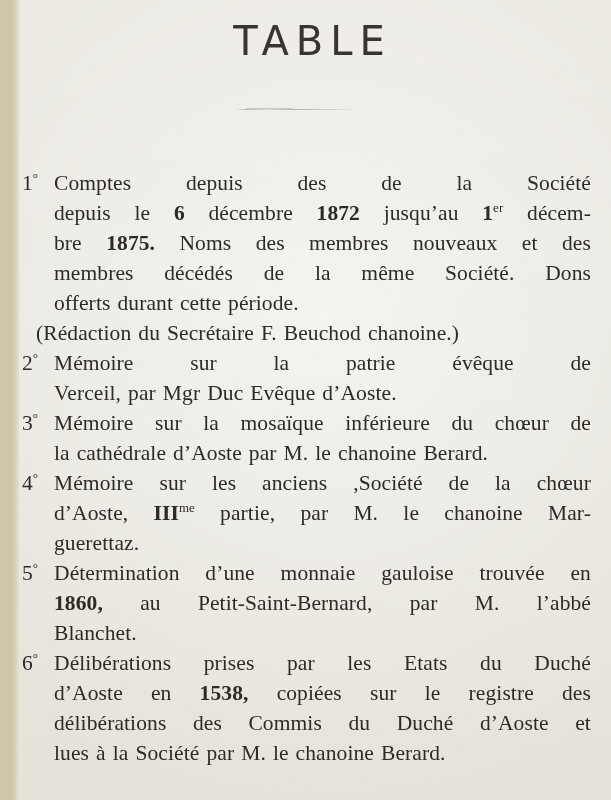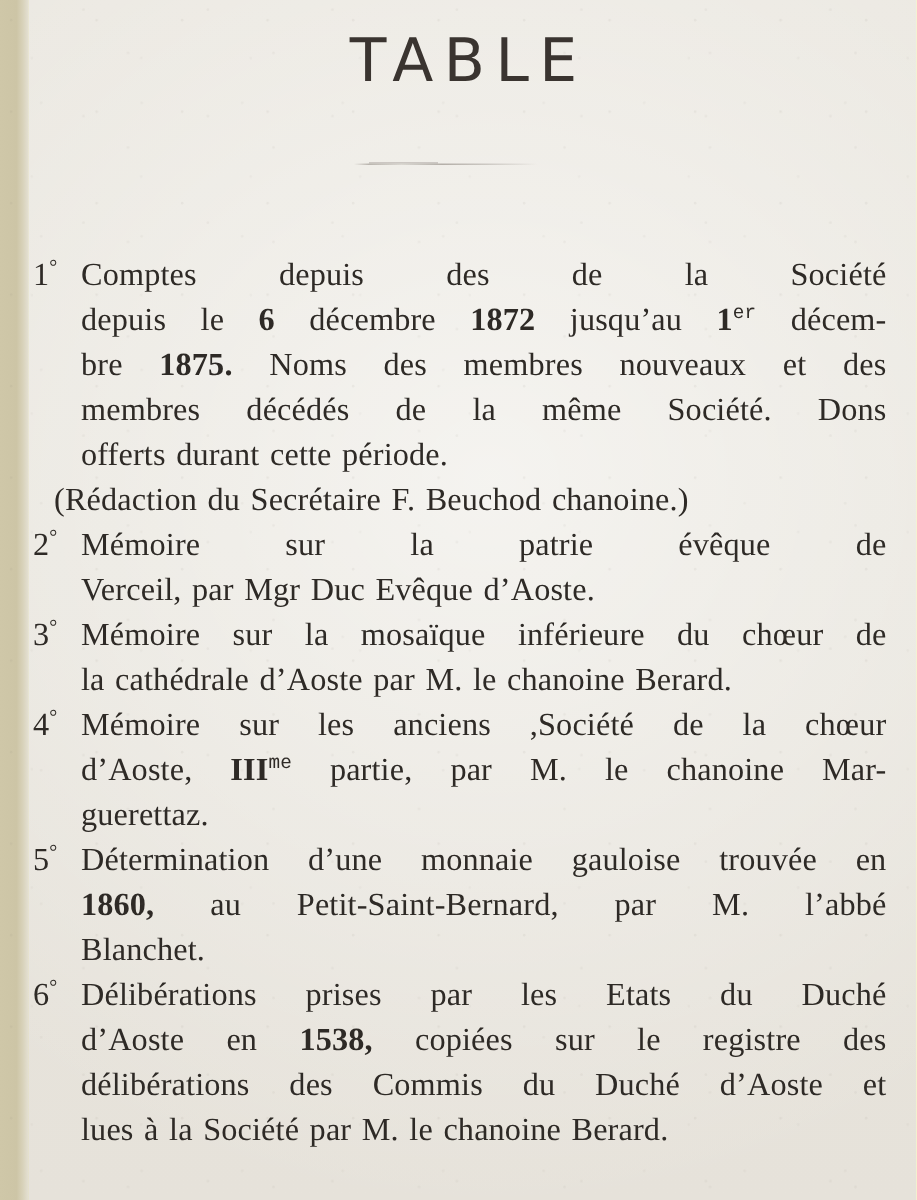--- a/index.html
+++ b/index.html
@@ -11,21 +11,21 @@
     height: 800px;
     overflow: hidden;
     background: #e9e6df;
     font-family: "Liberation Serif", serif;
   }
 
   #page {
     position: relative;
     width: 611px;
     height: 800px;
-    background: #fef9c3;
+    background: #d946ef;
     overflow: hidden;
   }
 
   
   #edge-strip {
     position: absolute;
     left: 0;
     top: 0;
     width: 19px;
     height: 800px;
@@ -165,21 +165,20 @@
   .ragged.parenline { left: 36px; }
   .ragged .w { margin-right: 7px; }
   .ragged .w:last-child { margin-right: 0; }
 
   .just .w { white-space: pre; }
 
   sup.sm {
     font-size: 0.60em;
     vertical-align: super;
     line-height: 0;
-    font-family: Liberation Mono, monospace;
   }
 
   
   #grain {
     position: absolute;
     left: 0; top: 0;
     width: 611px; height: 800px;
     pointer-events: none;
     opacity: 0.30;
     background-image:

